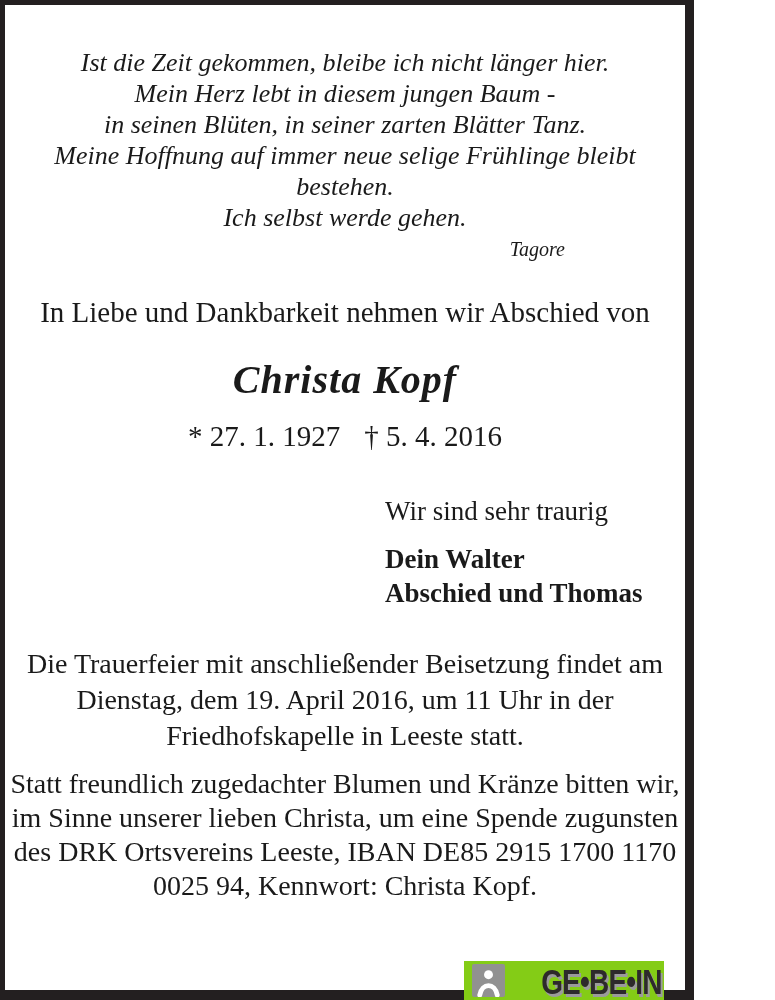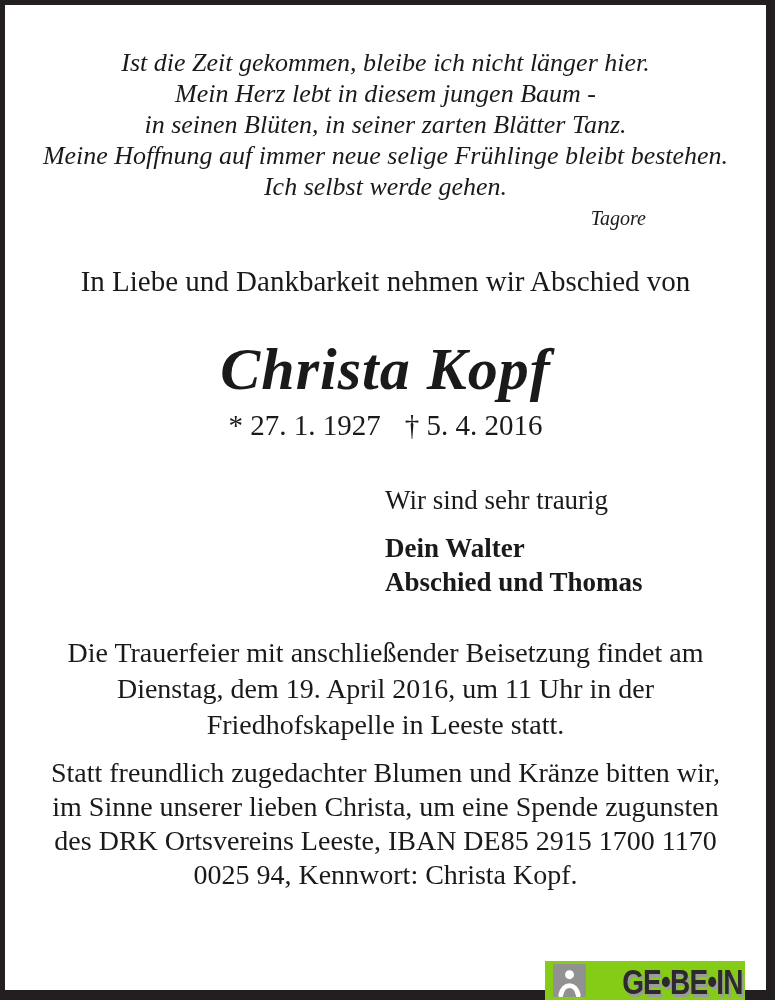--- a/index.html
+++ b/index.html
@@ -2,21 +2,21 @@
 <html><head>
 <meta charset="utf-8">
 <style>
   html, body {
     margin: 0;
     padding: 0;
     background: #ffffff;
   }
   .sheet {
     position: relative;
-    width: 775px;
+    width: 694px;
     height: 1000px;
     box-sizing: border-box;
     background: #ffffff;
     border-top: 5px solid #231f20;
     border-left: 5px solid #231f20;
     border-right: 9px solid #231f20;
     overflow: hidden;
     font-family: "Liberation Serif", serif;
     color: #1a1a1a;
   }
@@ -36,22 +36,22 @@
     margin-top: 4px;
     text-align: right;
     padding-right: 120px;
   }
   .intro {
     margin-top: 34px;
     font-size: 29px;
     line-height: 34px;
   }
   .deceased-name {
-    margin: 38px 0 0 0;
-    font-size: 60px;
+    margin: 18px 0 0 0;
+    font-size: 40px;
     line-height: 66px;
     font-weight: bold;
     font-style: italic;
     letter-spacing: 1px;
   }
   .maiden-name {
     margin-top: 10px;
     font-size: 27px;
     line-height: 32px;
   }

